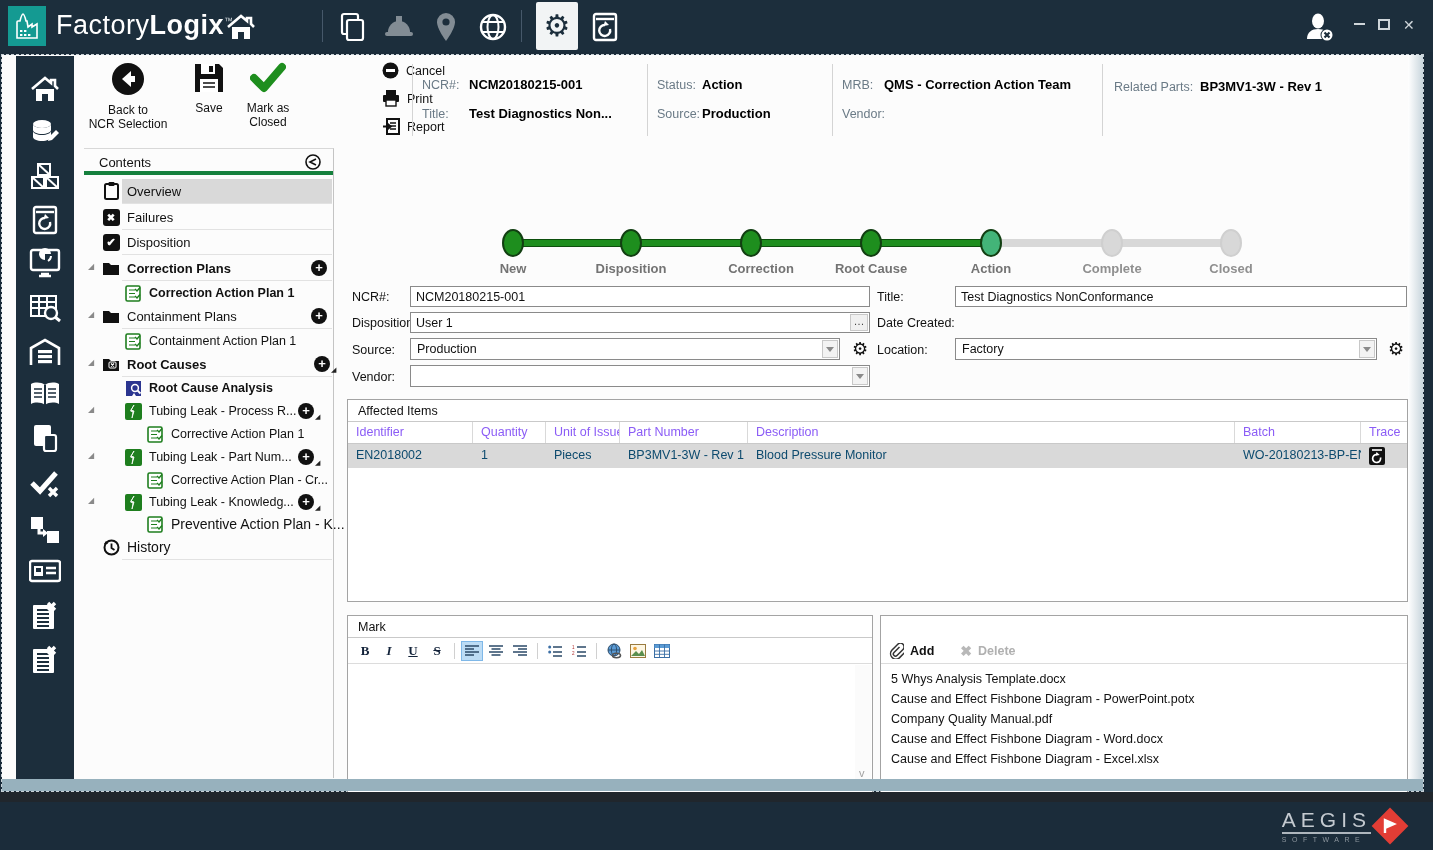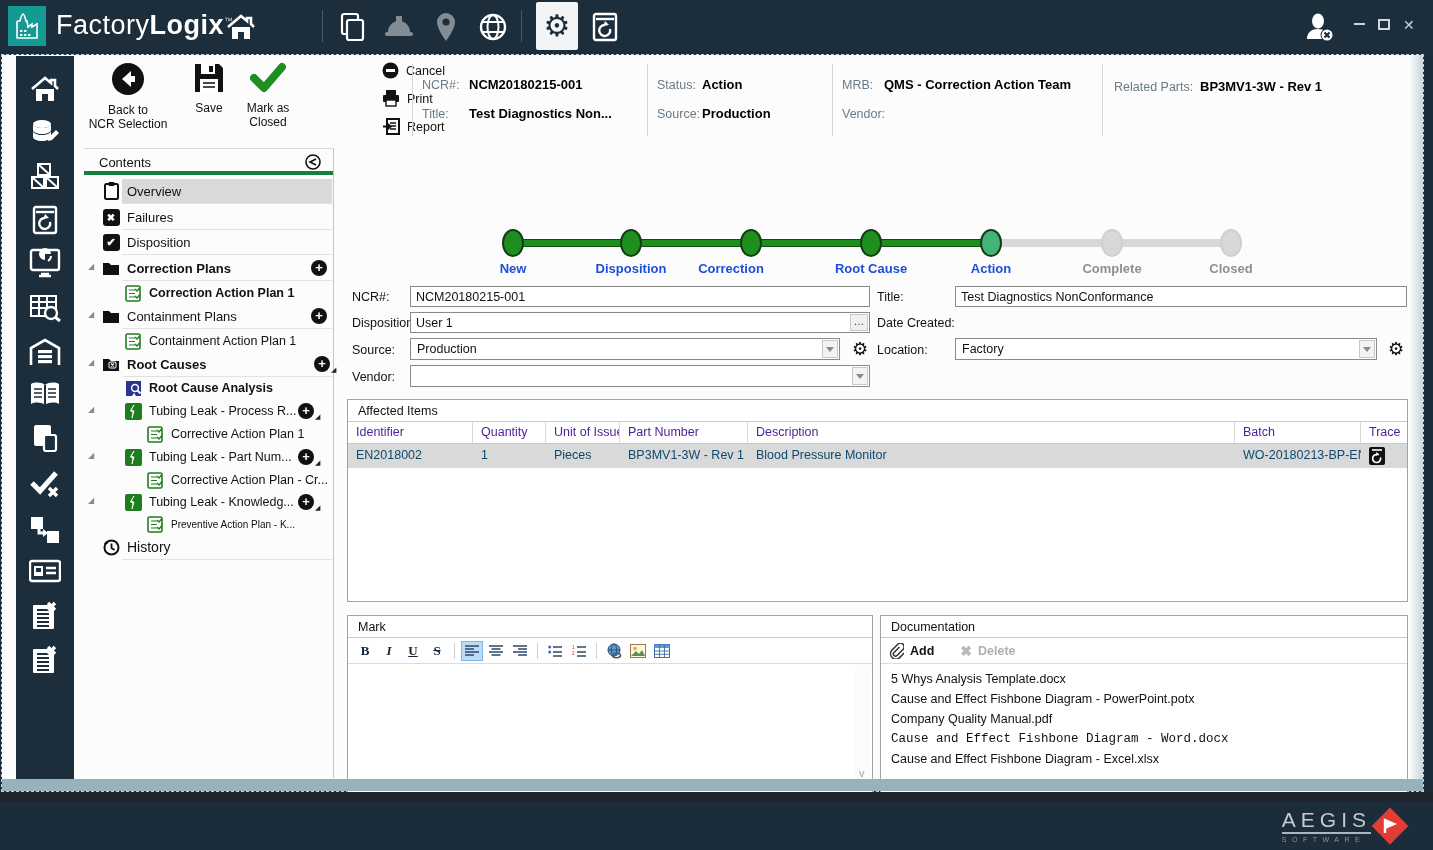--- a/index.html
+++ b/index.html
@@ -61,40 +61,40 @@
 
   
   .step-bar { position:absolute; height:8px; top:91px; }
   .step-bar.g { background:#1e8e1e; border:1px solid #0d4f0d; }
   .step-bar.f { background:#d8d8d8; }
   .step-c { position:absolute; width:22px; height:28px; border-radius:50%; top:81px; }
   .step-c.done { background:#1e8e1e; border:2px solid #123f12; }
   .step-c.current { background:#43b478; border:2px solid #123f12; }
   .step-c.future { background:#d8d8d8; border:2px solid #cfcfcf; }
   .step-l { position:absolute; top:113px; width:120px; text-align:center; font-size:13px; }
-  .step-l.done { color:#1d4ed8; font-weight:700; }
+  .step-l.done { color:#737373; font-weight:700; }
   .step-l.future { color:#8f8f8f; font-weight:600; }
 
   
   .flabel { position:absolute; font-size:12.5px; color:#111; }
   .fin { position:absolute; height:21px; border:1px solid #8a8a8a; background:#fff; font-size:12.5px; color:#111; padding:0 5px; font-family:"Liberation Sans", sans-serif; }
   .fsel { position:absolute; height:22px; border:1px solid #8a8a8a; background:#fff; display:flex; align-items:center; }
   .fsel .val { flex:1; font-size:12.5px; color:#111; padding-left:6px; }
   .chev-btn { width:16px; height:18px; margin-right:1px; background:#f3f3f3; border:1px solid #c8c8c8; display:flex; align-items:center; justify-content:center; cursor:pointer; }
   .chev { width:0; height:0; border-left:4px solid transparent; border-right:4px solid transparent; border-top:5px solid #8a8a8a; }
   .dots-btn { width:18px; height:17px; background:#f0f0f0; border:1px solid #c8c8c8; font-size:11px; color:#444; text-align:center; line-height:13px; cursor:pointer; position:absolute; }
   .gear-i { position:absolute; font-size:18px; color:#111; cursor:pointer; line-height:1; }
 
   
   .gbox { position:absolute; border:1px solid #a3a3a3; background:#fff; }
   .gtitle { position:absolute; left:0; top:0; right:0; height:22px; border-bottom:1px solid #c9c9c9; font-size:12.5px; color:#111; padding:4px 0 0 10px; }
 
   
   .thead { position:absolute; left:0; top:22px; right:0; height:22px; display:grid; grid-template-columns:125px 73px 74px 128px 487px 126px 46px; border-bottom:1px solid #c9c9c9; }
-  .thead div { font-size:12.5px; color:#4c1d95; padding:3px 0 0 8px; border-right:1px solid #d9d9d9; overflow:hidden; white-space:nowrap; }
+  .thead div { font-size:12.5px; color:#8b5cf6; padding:3px 0 0 8px; border-right:1px solid #d9d9d9; overflow:hidden; white-space:nowrap; }
   .thead div:last-child { border-right:none; }
   .trow2 { position:absolute; left:0; top:44px; right:0; height:24px; display:grid; grid-template-columns:125px 73px 74px 128px 487px 126px 46px; background:#d9d9d9; cursor:pointer; }
   .trow2 div { font-size:12.5px; color:#0c4a6e; padding:4px 0 0 8px; white-space:nowrap; overflow:hidden; }
 
   
   .ntool { position:absolute; left:0; top:22px; right:0; height:26px; border-bottom:1px solid #dcdcdc; display:flex; align-items:center; padding-left:6px; gap:2px; }
   .nbtn { width:22px; height:20px; display:flex; align-items:center; justify-content:center; font-size:13px; color:#13233a; cursor:pointer; border:1px solid transparent; }
   .nbtn.selected { background:#bcdcf5; border:1px solid #7fb8e8; }
   .nsep { width:1px; height:16px; background:#d0d0d0; margin:0 4px; }
   .editor { position:absolute; left:1px; top:49px; width:507px; height:116px; background:#fff; }
@@ -570,21 +570,21 @@
       <span class="caret" style="left:231px;top:355px;">◢</span>
 
       <div class="trow" style="left:62px;top:363px;">
         <span class="tico">
             <svg width="16" height="17" viewBox="0 0 16 17">
               <rect x="1" y="1" width="14" height="15" rx="1.5" fill="#fff" stroke="#1e7e1e" stroke-width="1.6"></rect>
               <path d="M4 5 h6 M4 8.5 h6 M4 12 h6" stroke="#1e7e1e" stroke-width="1.2"></path>
               <path d="M10 4 l2 2 3-3.5 M10 11 l2 2 3-3.5" fill="none" stroke="#1e7e1e" stroke-width="1.4"></path>
             </svg>
           </span>
-        <span class="tlabel" style="font-size:10px;text-align:right;">Preventive Action Plan - K...</span>
+        <span class="tlabel" style="font-size:14px;text-align:right;">Preventive Action Plan - K...</span>
       </div>
 
       <div class="trow" style="left:18px;top:386px;">
         <span class="tico">
             <svg width="17" height="17" viewBox="0 0 17 17">
               <circle cx="8.5" cy="8.5" r="7" fill="none" stroke="#111" stroke-width="2"></circle>
               <path d="M8.5 4.5 V9 l3 2" fill="none" stroke="#111" stroke-width="1.8"></path>
               <path d="M1 5 l2-3 2 3 Z" fill="#111"></path>
             </svg>
           </span>
@@ -600,21 +600,21 @@
         <div class="step-bar f" style="left:646px;width:240px;"></div>
         <div class="step-c done" style="left:157px;"></div>
         <div class="step-c done" style="left:275px;"></div>
         <div class="step-c done" style="left:395px;"></div>
         <div class="step-c done" style="left:515px;"></div>
         <div class="step-c current" style="left:635px;"></div>
         <div class="step-c future" style="left:756px;"></div>
         <div class="step-c future" style="left:875px;"></div>
         <div class="step-l done" style="left:108px;">New</div>
         <div class="step-l done" style="left:226px;">Disposition</div>
-        <div class="step-l done" style="left:326px;">Correction</div>
+        <div class="step-l done" style="left:356px;">Correction</div>
         <div class="step-l done" style="left:466px;">Root Cause</div>
         <div class="step-l done" style="left:586px;">Action</div>
         <div class="step-l future" style="left:707px;">Complete</div>
         <div class="step-l future" style="left:826px;">Closed</div>
       </div>
 
       <span class="flabel" style="left:7px;top:142px;">NCR#:</span>
       <input class="fin" style="left: 65px; top: 138px; width: 460px;" readonly="" value="NCM20180215-001">
       <span class="flabel" style="left:532px;top:142px;">Title:</span>
       <input class="fin" style="left: 610px; top: 138px; width: 452px;" readonly="" value="Test Diagnostics NonConformance">
@@ -744,34 +744,33 @@
         <div class="vscroll">
             <span class="scr-ar" style="position:absolute;bottom:2px;left:4px;">v</span>
           </div>
         <div class="hscroll">
             <span class="scr-ar">‹</span>
             <span class="scr-ar">›</span>
           </div>
       </div>
 
       <div class="gbox" style="left:535px;top:467px;width:528px;height:198px;">
-        <div class="gtitle">Documentation</div>
         <div class="dtool">
           <svg width="15" height="16" viewBox="0 0 15 16">
               <path d="M10.5 4 l-5.5 5.5 a2 2 0 0 0 3 3 l6-6 a3.6 3.6 0 0 0 -5.2-5.2 l-6 6 a5.4 5.4 0 0 0 7.6 7.6 l5-5" fill="none" stroke="#333" stroke-width="1.5"></path>
             </svg>
           <span class="lbl">Add</span>
           <span style="width:14px;"></span>
           <span style="color:#b8b8b8;font-weight:700;font-size:14px;">✖</span>
           <span class="lbl dis">Delete</span>
         </div>
         <div class="dfile" style="top:56px;">5 Whys Analysis Template.docx</div>
         <div class="dfile" style="top:76px;">Cause and Effect Fishbone Diagram - PowerPoint.potx</div>
         <div class="dfile" style="top:96px;">Company Quality Manual.pdf</div>
-        <div class="dfile" style="top:116px;font-family:Liberation Mono, monospace;">Cause and Effect Fishbone Diagram - Word.docx</div>
+        <div class="dfile" style="top:116px;">Cause and Effect Fishbone Diagram - Word.docx</div>
         <div class="dfile" style="top:136px;">Cause and Effect Fishbone Diagram - Excel.xlsx</div>
       </div>
     </div>
 
     <div class="bottom-strip"></div>
   </div>
 
   <div class="footer">
     <div class="band"></div>
     <div class="aegis">

